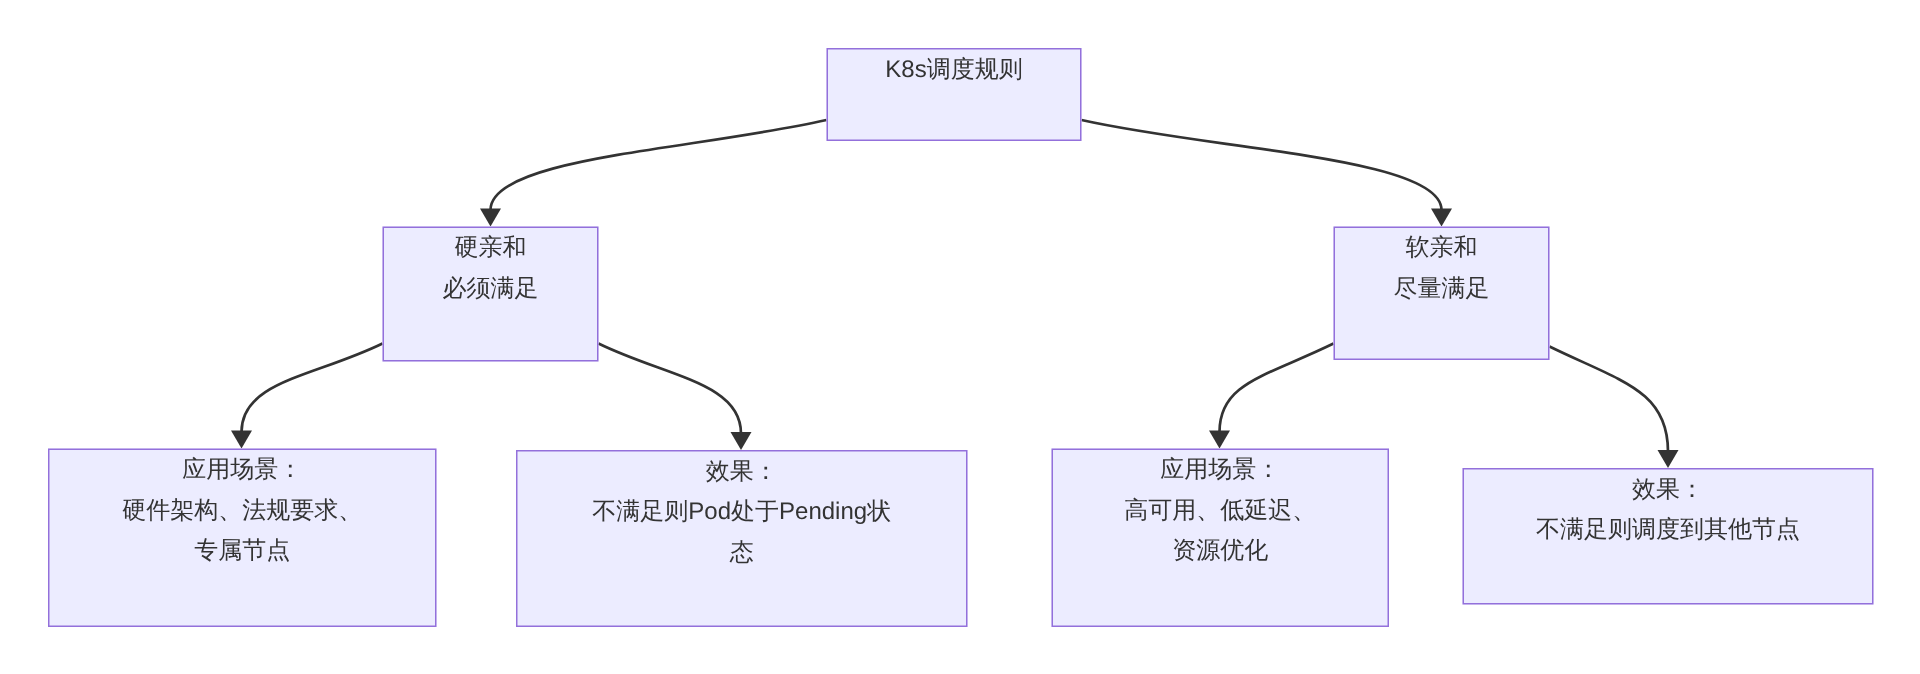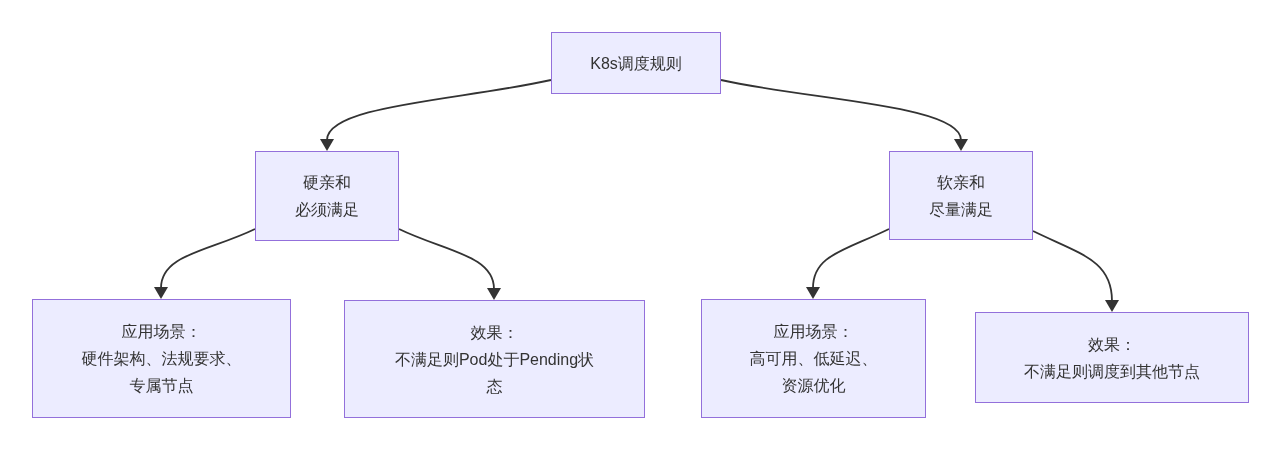--- a/index.html
+++ b/index.html
@@ -31,21 +31,21 @@
     fill: var(--edge-color, #333333);
     stroke: none;
   }
   .node {
     position: absolute;
     box-sizing: border-box;
     background: var(--node-fill, #ECECFF);
     border: 1.5px solid var(--node-border, #9370DB);
     color: var(--text-color, #333333);
     display: flex;
-    align-items: center;
+    align-items: flex-start;
     justify-content: center;
     text-align: center;
   }
   .node .label {
     white-space: pre-line;
     font-size: 16px;
     line-height: 27px;
   }
   
   .node-root          { left: 551px; top: 32px;  width: 170px; height: 62px;  }

